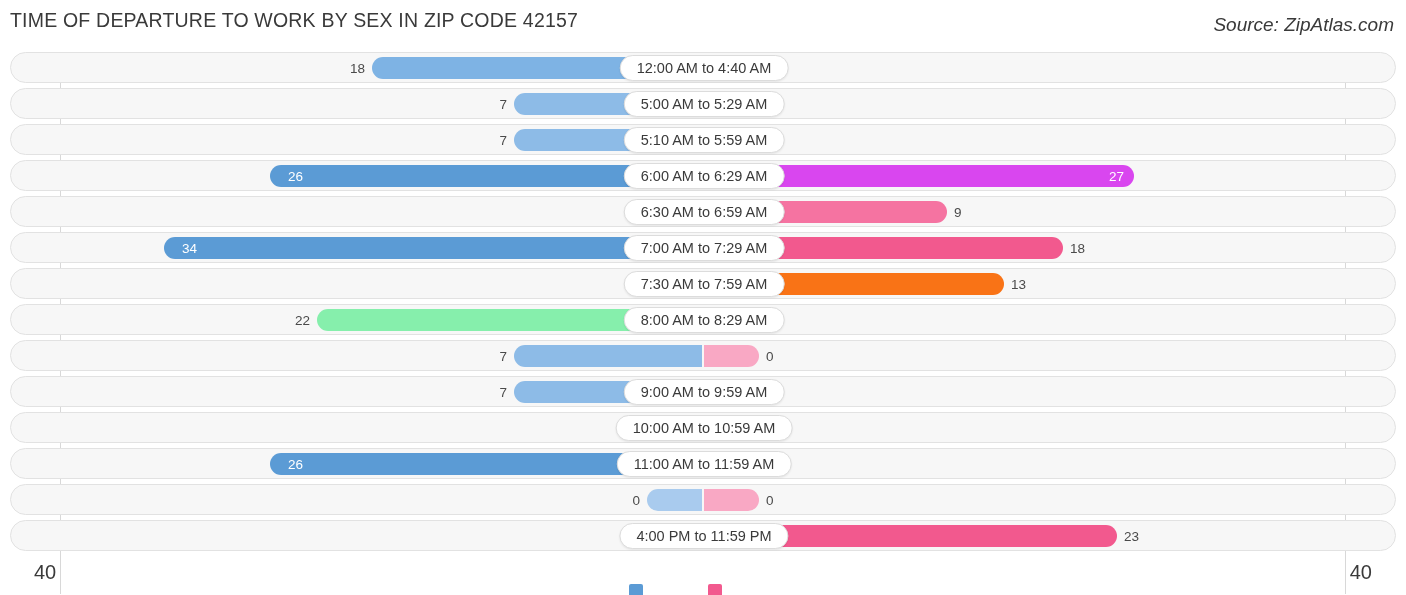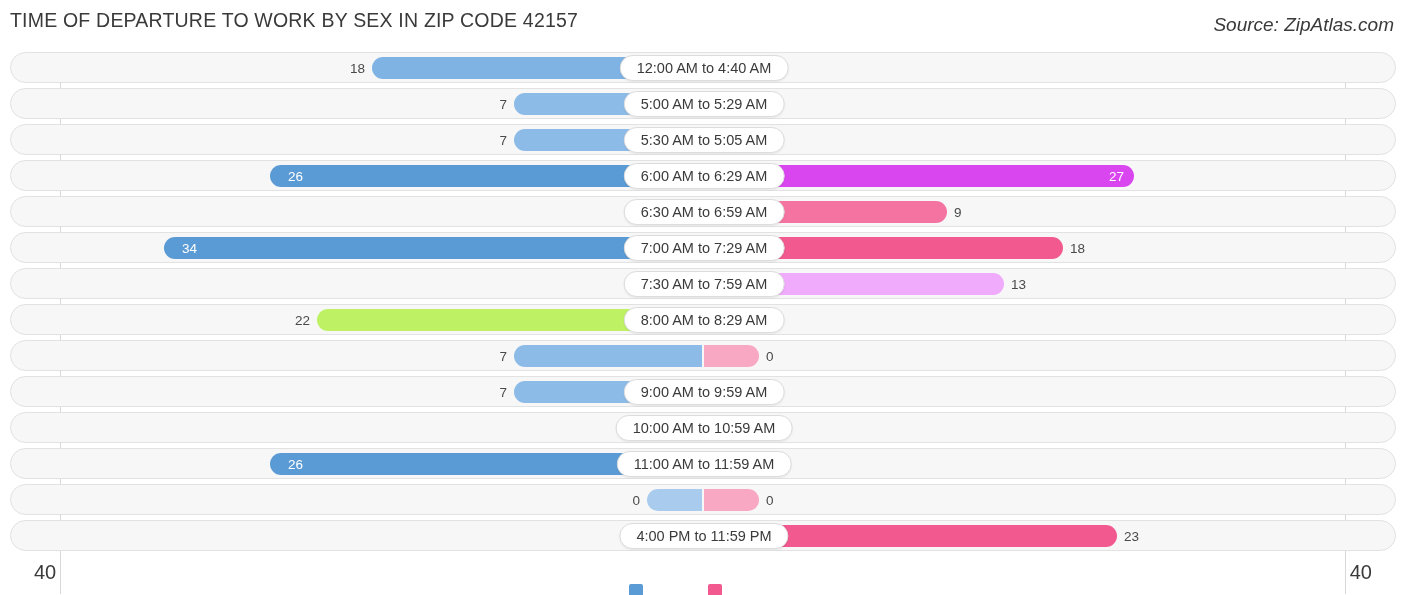--- a/index.html
+++ b/index.html
@@ -123,21 +123,21 @@
           </div>
           <div class="cat-pill">5:00 AM to 5:29 AM</div>
         </div>
         <div class="row" style="top: 72px;">
           <div class="bar bar-male" style="width: 188px; background: rgb(141, 187, 231);">
             <span class="val val-out-left">7</span>
           </div>
           <div class="bar bar-female" style="width: 55px; background: rgb(249, 168, 196);">
             <span class="val val-out-right">0</span>
           </div>
-          <div class="cat-pill">5:30 AM to 5:05 AM</div>
+          <div class="cat-pill">5:10 AM to 5:59 AM</div>
         </div>
         <div class="row" style="top: 108px;">
           <div class="bar bar-male" style="width: 432px; background: rgb(91, 155, 213);">
             <span class="val val-in-left">26</span>
           </div>
           <div class="bar bar-female" style="width: 430px; background: #d946ef;">
             <span class="val val-in-right">27</span>
           </div>
           <div class="cat-pill">6:00 AM to 6:29 AM</div>
         </div>
@@ -156,27 +156,27 @@
           </div>
           <div class="bar bar-female" style="width: 359px; background: rgb(242, 89, 142);">
             <span class="val val-out-right">18</span>
           </div>
           <div class="cat-pill">7:00 AM to 7:29 AM</div>
         </div>
         <div class="row" style="top: 216px;">
           <div class="bar bar-male" style="width: 55px; background: rgb(169, 203, 238);">
             <span class="val val-out-left">0</span>
           </div>
-          <div class="bar bar-female" style="width: 300px; background: #f0abfc;">
+          <div class="bar bar-female" style="width: 300px; background: #f97316;">
             <span class="val val-out-right">13</span>
           </div>
           <div class="cat-pill">7:30 AM to 7:59 AM</div>
         </div>
         <div class="row" style="top: 252px;">
-          <div class="bar bar-male" style="width: 385px; background: #bef264;">
+          <div class="bar bar-male" style="width: 385px; background: #86efac;">
             <span class="val val-out-left">22</span>
           </div>
           <div class="bar bar-female" style="width: 55px; background: rgb(249, 168, 196);">
             <span class="val val-out-right">0</span>
           </div>
           <div class="cat-pill">8:00 AM to 8:29 AM</div>
         </div>
         <div class="row" style="top: 288px;">
           <div class="bar bar-male" style="width: 188px; background: rgb(141, 187, 231);">
             <span class="val val-out-left">7</span>

